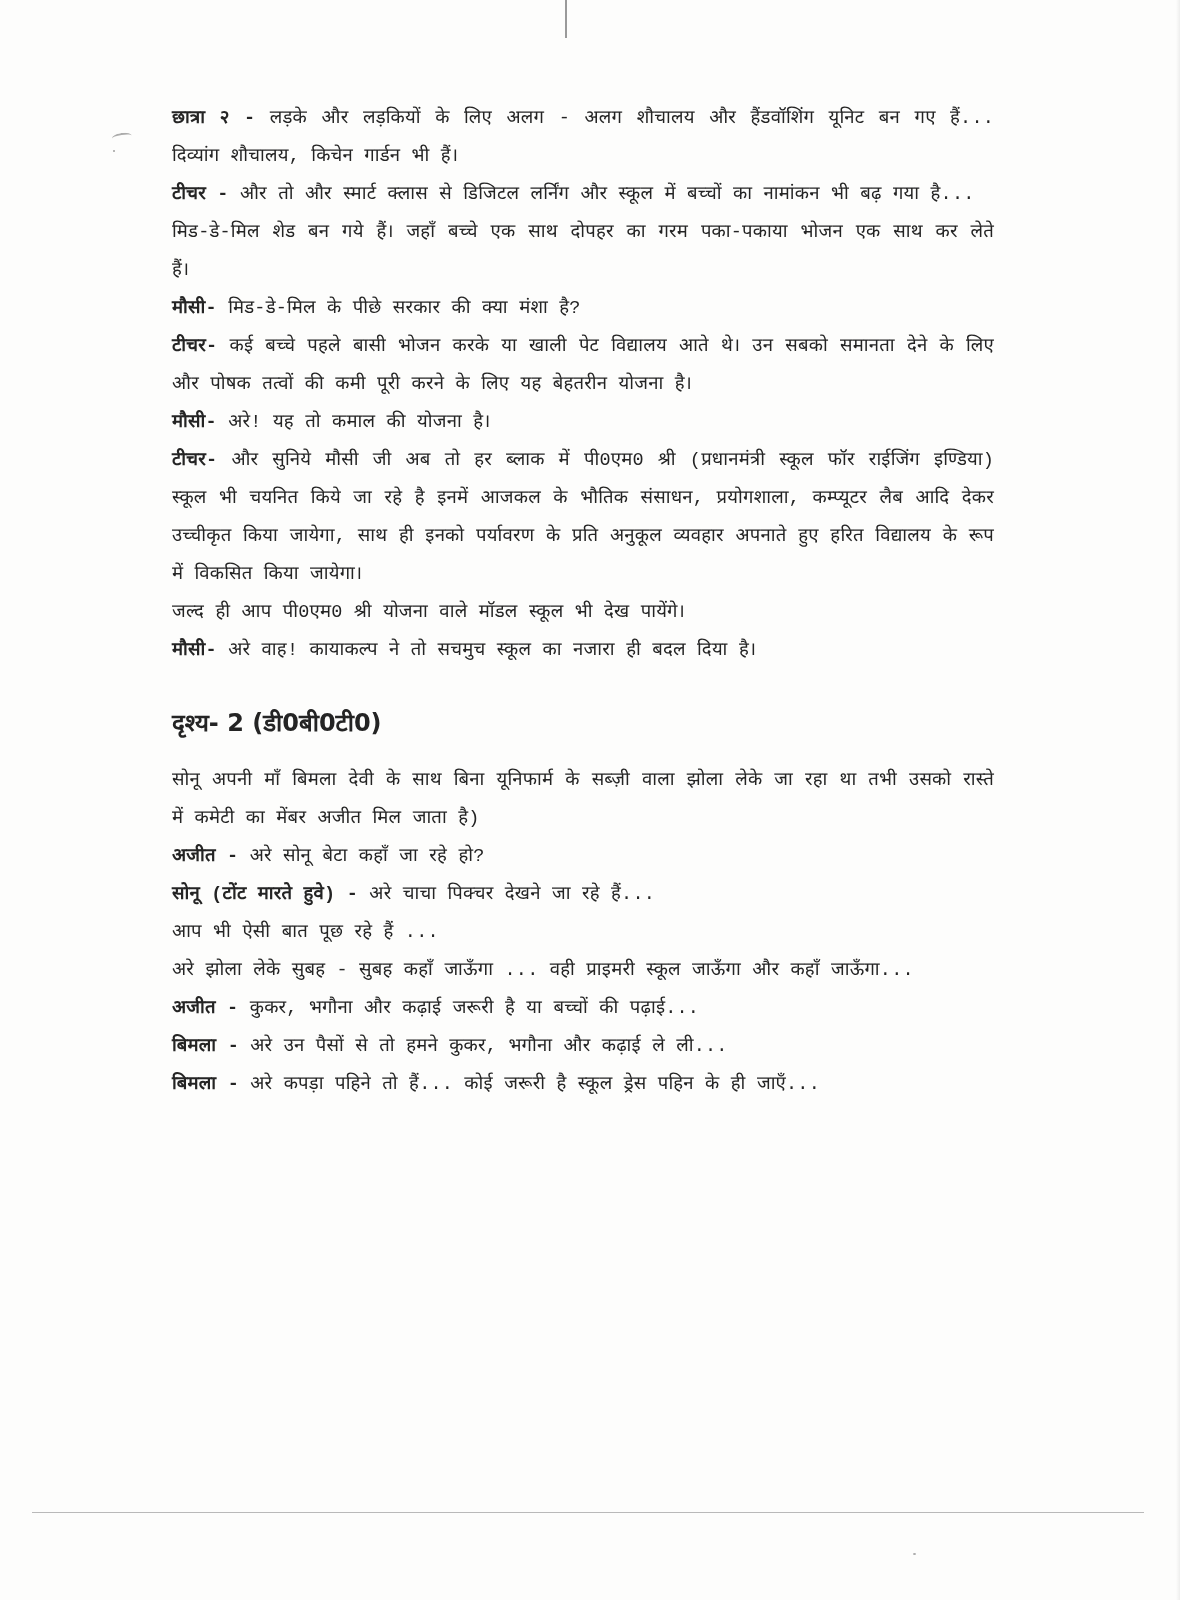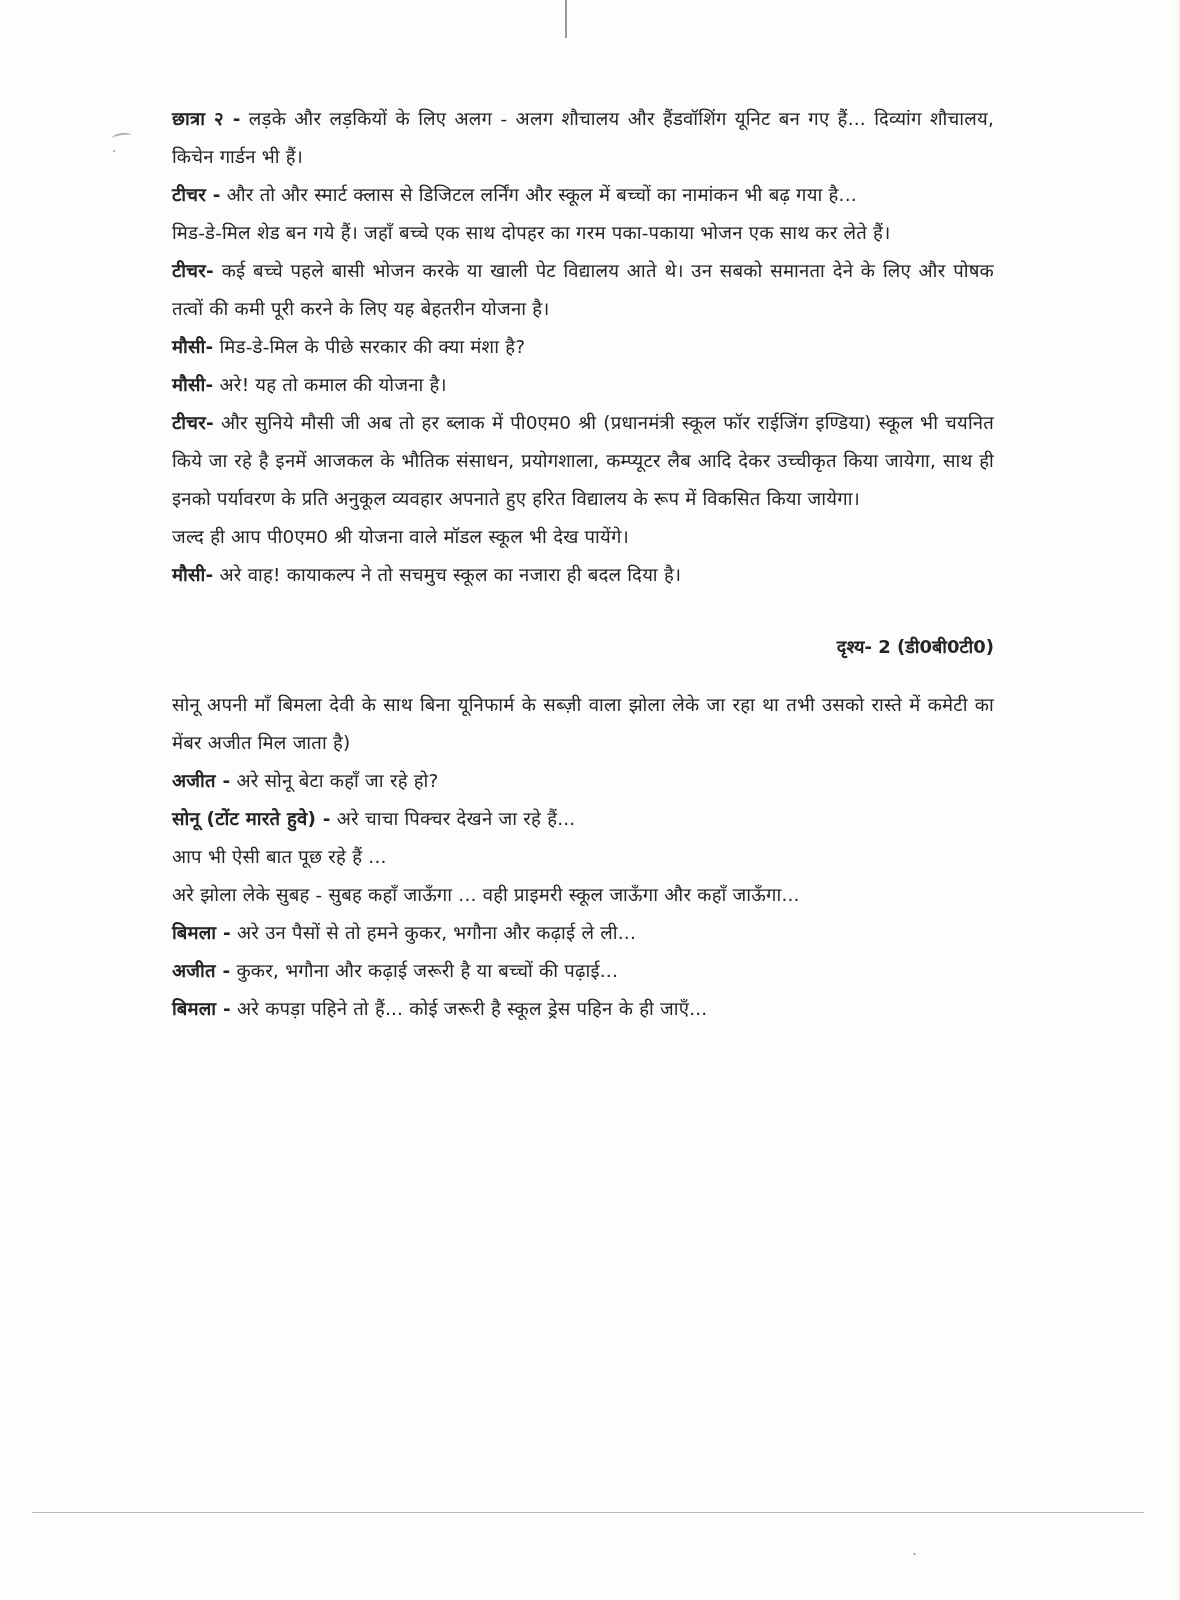--- a/index.html
+++ b/index.html
@@ -21,28 +21,29 @@
     top: 100px;
     left: 172px;
     width: 822px;
   }
   .line {
     margin: 0;
     font-size: 18.5px;
     line-height: 38px;
     text-align: justify;
     letter-spacing: 0.2px;
+    font-family: Liberation Mono, monospace;
   }
   .speaker {
     font-weight: bold;
   }
   .heading {
     font-weight: bold;
-    font-size: 18px;
-    text-align: right;
+    font-size: 24px;
+    text-align: left;
     margin: 34px 0 20px 0;
     line-height: 38px;
   }
   
   .fold-line {
     position: absolute;
     top: 0;
     left: 565px;
     width: 2px;
     height: 38px;
@@ -102,29 +103,29 @@
   <div class="pen-mark"></div>
   <div class="speck-1"></div>
   <div class="speck-2"></div>
   <div class="scan-bottom-line"></div>
   <div class="right-edge-shade"></div>
 
   <div class="script-body">
       <p class="line"><span class="speaker">छात्रा २ -</span> <span>लड़के और लड़कियों के लिए अलग - अलग शौचालय और हैंडवॉशिंग यूनिट बन गए हैं... दिव्यांग शौचालय, किचेन गार्डन भी हैं।</span></p>
       <p class="line"><span class="speaker">टीचर -</span> <span>और तो और स्मार्ट क्लास से डिजिटल लर्निंग और स्कूल में बच्चों का नामांकन भी बढ़ गया है...</span></p>
       <p class="line"><span>मिड-डे-मिल शेड बन गये हैं। जहाँ बच्चे एक साथ दोपहर का गरम पका-पकाया भोजन एक साथ कर लेते हैं।</span></p>
+      <p class="line"><span class="speaker">मौसी-</span> <span>मिड-डे-मिल के पीछे सरकार की क्या मंशा है?</span></p>
       <p class="line"><span class="speaker">टीचर-</span> <span>कई बच्चे पहले बासी भोजन करके या खाली पेट विद्यालय आते थे। उन सबको समानता देने के लिए और पोषक तत्वों की कमी पूरी करने के लिए यह बेहतरीन योजना है।</span></p>
-      <p class="line"><span class="speaker">मौसी-</span> <span>मिड-डे-मिल के पीछे सरकार की क्या मंशा है?</span></p>
       <p class="line"><span class="speaker">मौसी-</span> <span>अरे! यह तो कमाल की योजना है।</span></p>
       <p class="line"><span class="speaker">टीचर-</span> <span>और सुनिये मौसी जी अब तो हर ब्लाक में पी0एम0 श्री (प्रधानमंत्री स्कूल फॉर राईजिंग इण्डिया) स्कूल भी चयनित किये जा रहे है इनमें आजकल के भौतिक संसाधन, प्रयोगशाला, कम्प्यूटर लैब आदि देकर उच्चीकृत किया जायेगा, साथ ही इनको पर्यावरण के प्रति अनुकूल व्यवहार अपनाते हुए हरित विद्यालय के रूप में विकसित किया जायेगा।</span></p>
       <p class="line"><span>जल्द ही आप पी0एम0 श्री योजना वाले मॉडल स्कूल भी देख पायेंगे।</span></p>
       <p class="line"><span class="speaker">मौसी-</span> <span>अरे वाह! कायाकल्प ने तो सचमुच स्कूल का नजारा ही बदल दिया है।</span></p>
       <div class="heading">दृश्य- 2 (डी0बी0टी0)</div>
       <p class="line"><span>सोनू अपनी माँ बिमला देवी के साथ बिना यूनिफार्म के सब्ज़ी वाला झोला लेके जा रहा था तभी उसको रास्ते में कमेटी का मेंबर अजीत मिल जाता है)</span></p>
       <p class="line"><span class="speaker">अजीत -</span> <span>अरे सोनू बेटा कहाँ जा रहे हो?</span></p>
       <p class="line"><span class="speaker">सोनू (टोंट मारते हुवे) -</span> <span>अरे चाचा पिक्चर देखने जा रहे हैं...</span></p>
       <p class="line"><span>आप भी ऐसी बात पूछ रहे हैं ...</span></p>
       <p class="line"><span>अरे झोला लेके सुबह - सुबह कहाँ जाऊँगा ... वही प्राइमरी स्कूल जाऊँगा और कहाँ जाऊँगा...</span></p>
+      <p class="line"><span class="speaker">अजीत -</span> <span>कुकर, भगौना और कढ़ाई जरूरी है या बच्चों की पढ़ाई...</span></p>
       <p class="line"><span class="speaker">बिमला -</span> <span>अरे उन पैसों से तो हमने कुकर, भगौना और कढ़ाई ले ली...</span></p>
-      <p class="line"><span class="speaker">अजीत -</span> <span>कुकर, भगौना और कढ़ाई जरूरी है या बच्चों की पढ़ाई...</span></p>
       <p class="line"><span class="speaker">बिमला -</span> <span>अरे कपड़ा पहिने तो हैं... कोई जरूरी है स्कूल ड्रेस पहिन के ही जाएँ...</span></p>
     </div>
 </div>
 
 </body></html>

